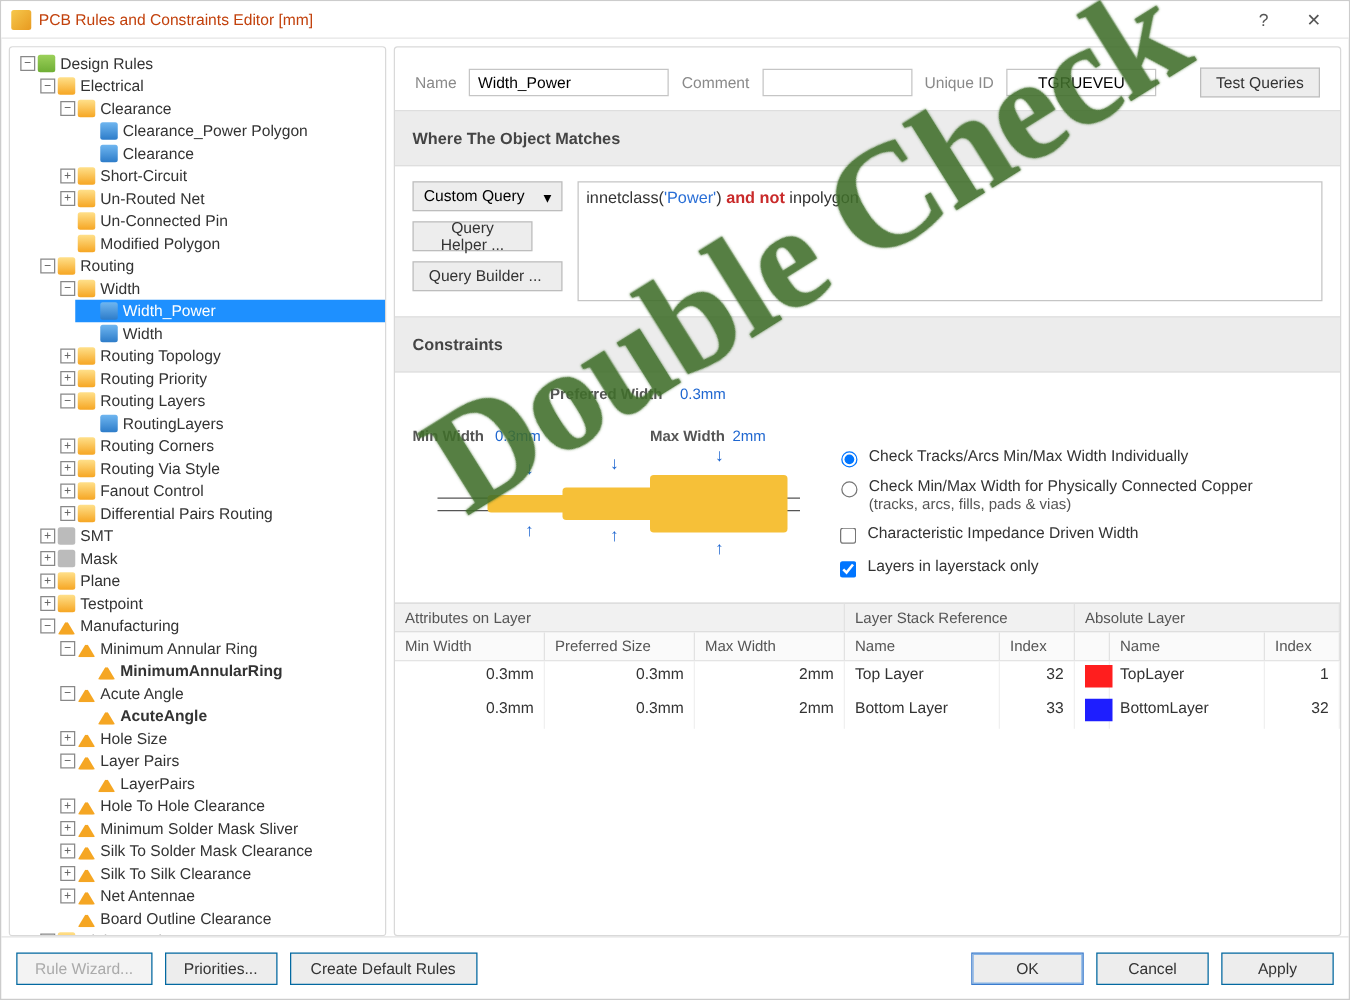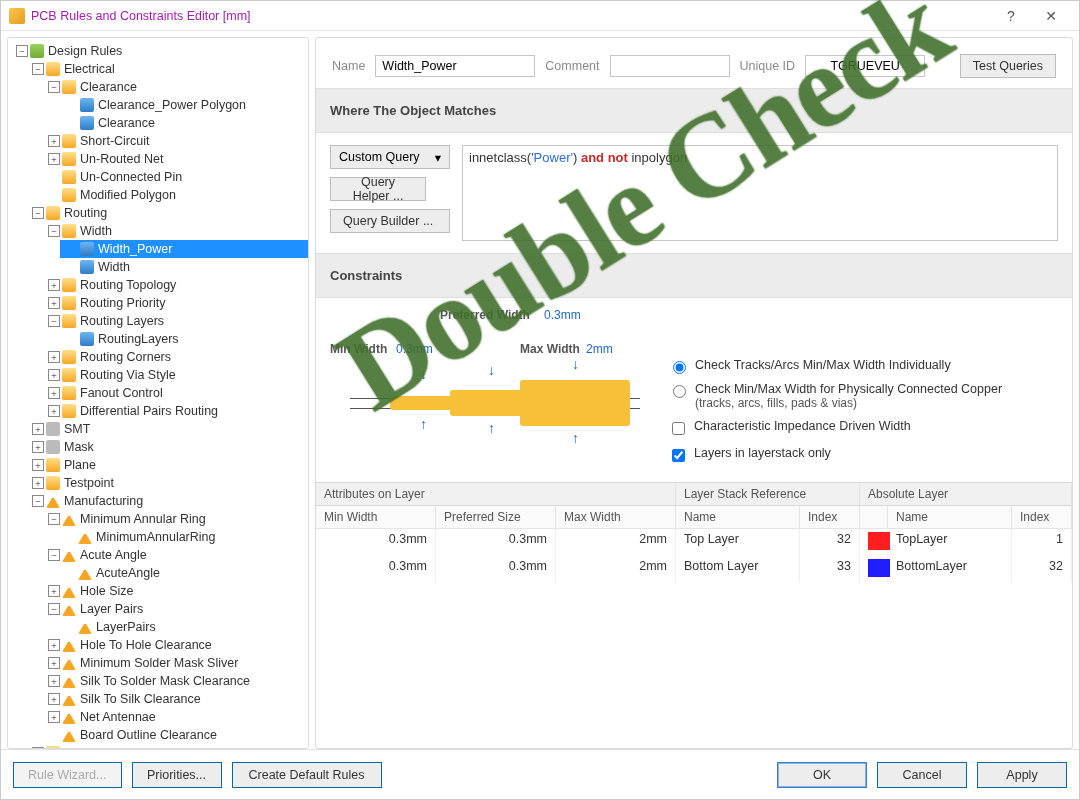--- a/index.html
+++ b/index.html
@@ -1,37 +1,37 @@
 <!DOCTYPE html>
 <html><head>
 <meta charset="utf-8">
 <style>
   * { box-sizing: border-box; font-family: "Segoe UI", Tahoma, sans-serif; }
   html, body { margin:0; padding:0; width:1080px; height:800px; background:#fff; overflow:hidden; }
   .window { width:1080px; height:800px; display:flex; flex-direction:column; border:1px solid #ccc; }
   .titlebar { height:30px; display:flex; align-items:center; padding:0 8px; background:#fff; border-bottom:1px solid #e5e5e5; }
   .titlebar .icon { width:16px; height:16px; background:linear-gradient(135deg,#f6c84c,#e89a20); margin-right:6px; border-radius:2px; }
-  .titlebar .title { font-size:12.5px; color:#a21caf; flex:1; }
+  .titlebar .title { font-size:12.5px; color:#c2410c; flex:1; }
   .titlebar .wbtn { width:40px; height:100%; display:flex; align-items:center; justify-content:center; font-size:14px; color:#555; }
   .body { flex:1; display:flex; padding:6px 6px 0 6px; gap:6px; min-height:0; }
   .tree-pane { width:302px; border:1px solid #d9d9d9; border-radius:3px; background:#fff; overflow:auto; font-size:12.5px; color:#333; padding:4px 0; }
   .tree ul { list-style:none; margin:0; padding-left:16px; }
   .tree > ul { padding-left:4px; }
   .tree li { white-space:nowrap; }
   .tnode { display:flex; align-items:center; height:18px; padding:0 4px; }
   .tnode .exp { width:12px; height:12px; margin-right:2px; display:inline-flex; align-items:center; justify-content:center; font-size:9px; color:#666; border:1px solid transparent; }
   .tnode .exp.box { border:1px solid #888; background:#fff; font-family:monospace; }
   .tnode .ic { width:14px; height:14px; margin-right:4px; display:inline-block; border-radius:2px; }
   .ic-folder { background:linear-gradient(#9bd05a,#6fae35); }
   .ic-rule  { background:linear-gradient(#6fb6f0,#2d7cc9); border-radius:50%; width:10px; height:10px; margin-left:2px; margin-right:6px; }
   .ic-cat   { background:linear-gradient(#ffe08a,#f6a623); }
   .ic-grey  { background:#bbb; }
   .ic-tri   { width:0; height:0; border-left:6px solid transparent; border-right:6px solid transparent; border-bottom:10px solid #f5a623; background:none; border-radius:0;}
   .tnode.selected { background:#1e90ff; color:#fff; }
-  .tnode.bold .lbl { font-weight:400; }
+  .tnode.bold .lbl { font-weight:700; }
 
   .content { flex:1; border:1px solid #d9d9d9; border-radius:3px; background:#fff; display:flex; flex-direction:column; overflow:hidden; }
   .form-row { display:flex; align-items:center; gap:10px; padding:16px 16px 10px 16px; font-size:12.5px; }
   .form-row .flabel { color:#8a8a8a; }
   .tinput { height:22px; border:1px solid #c5c5c5; padding:0 6px; font-size:12.5px; }
   .btn { height:24px; border:1px solid #bdbdbd; background:#ededed; padding:0 12px; font-size:12.5px; color:#333; display:inline-flex; align-items:center; }
 
   .section-hdr { background:#ececec; padding:14px 14px; font-size:13px; font-weight:600; color:#444; border-top:1px solid #dedede; border-bottom:1px solid #dedede; }
 
   .match-body { padding:12px 14px; display:flex; gap:12px; align-items:flex-start; }

